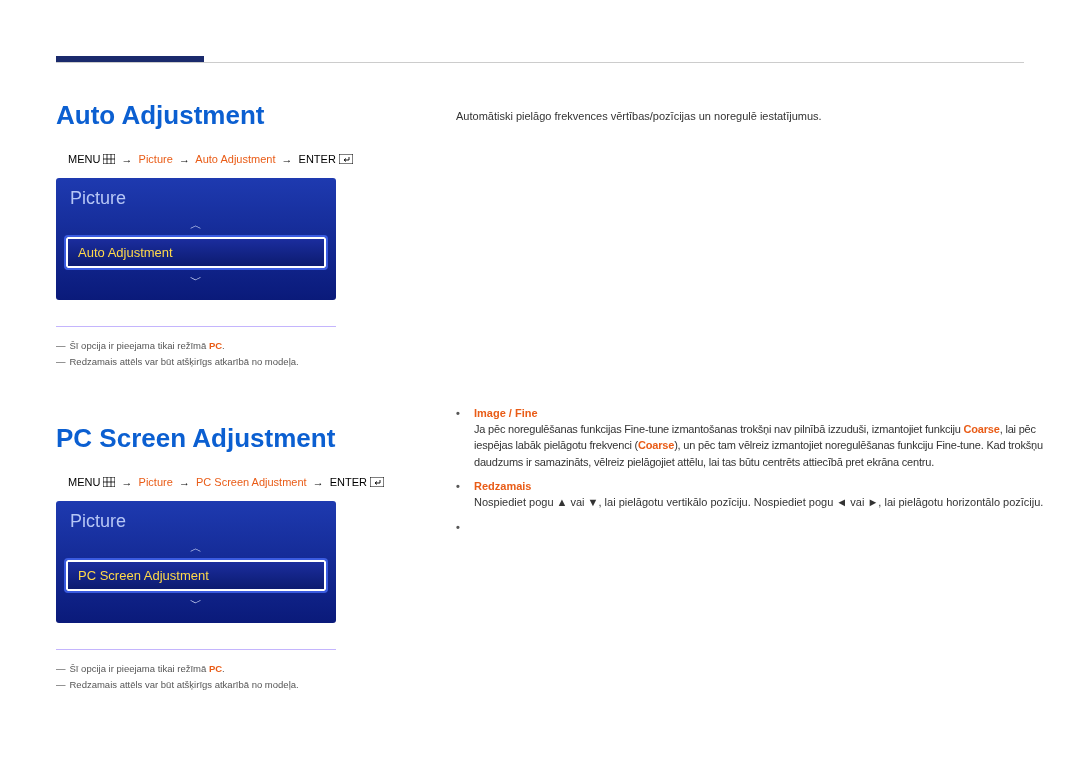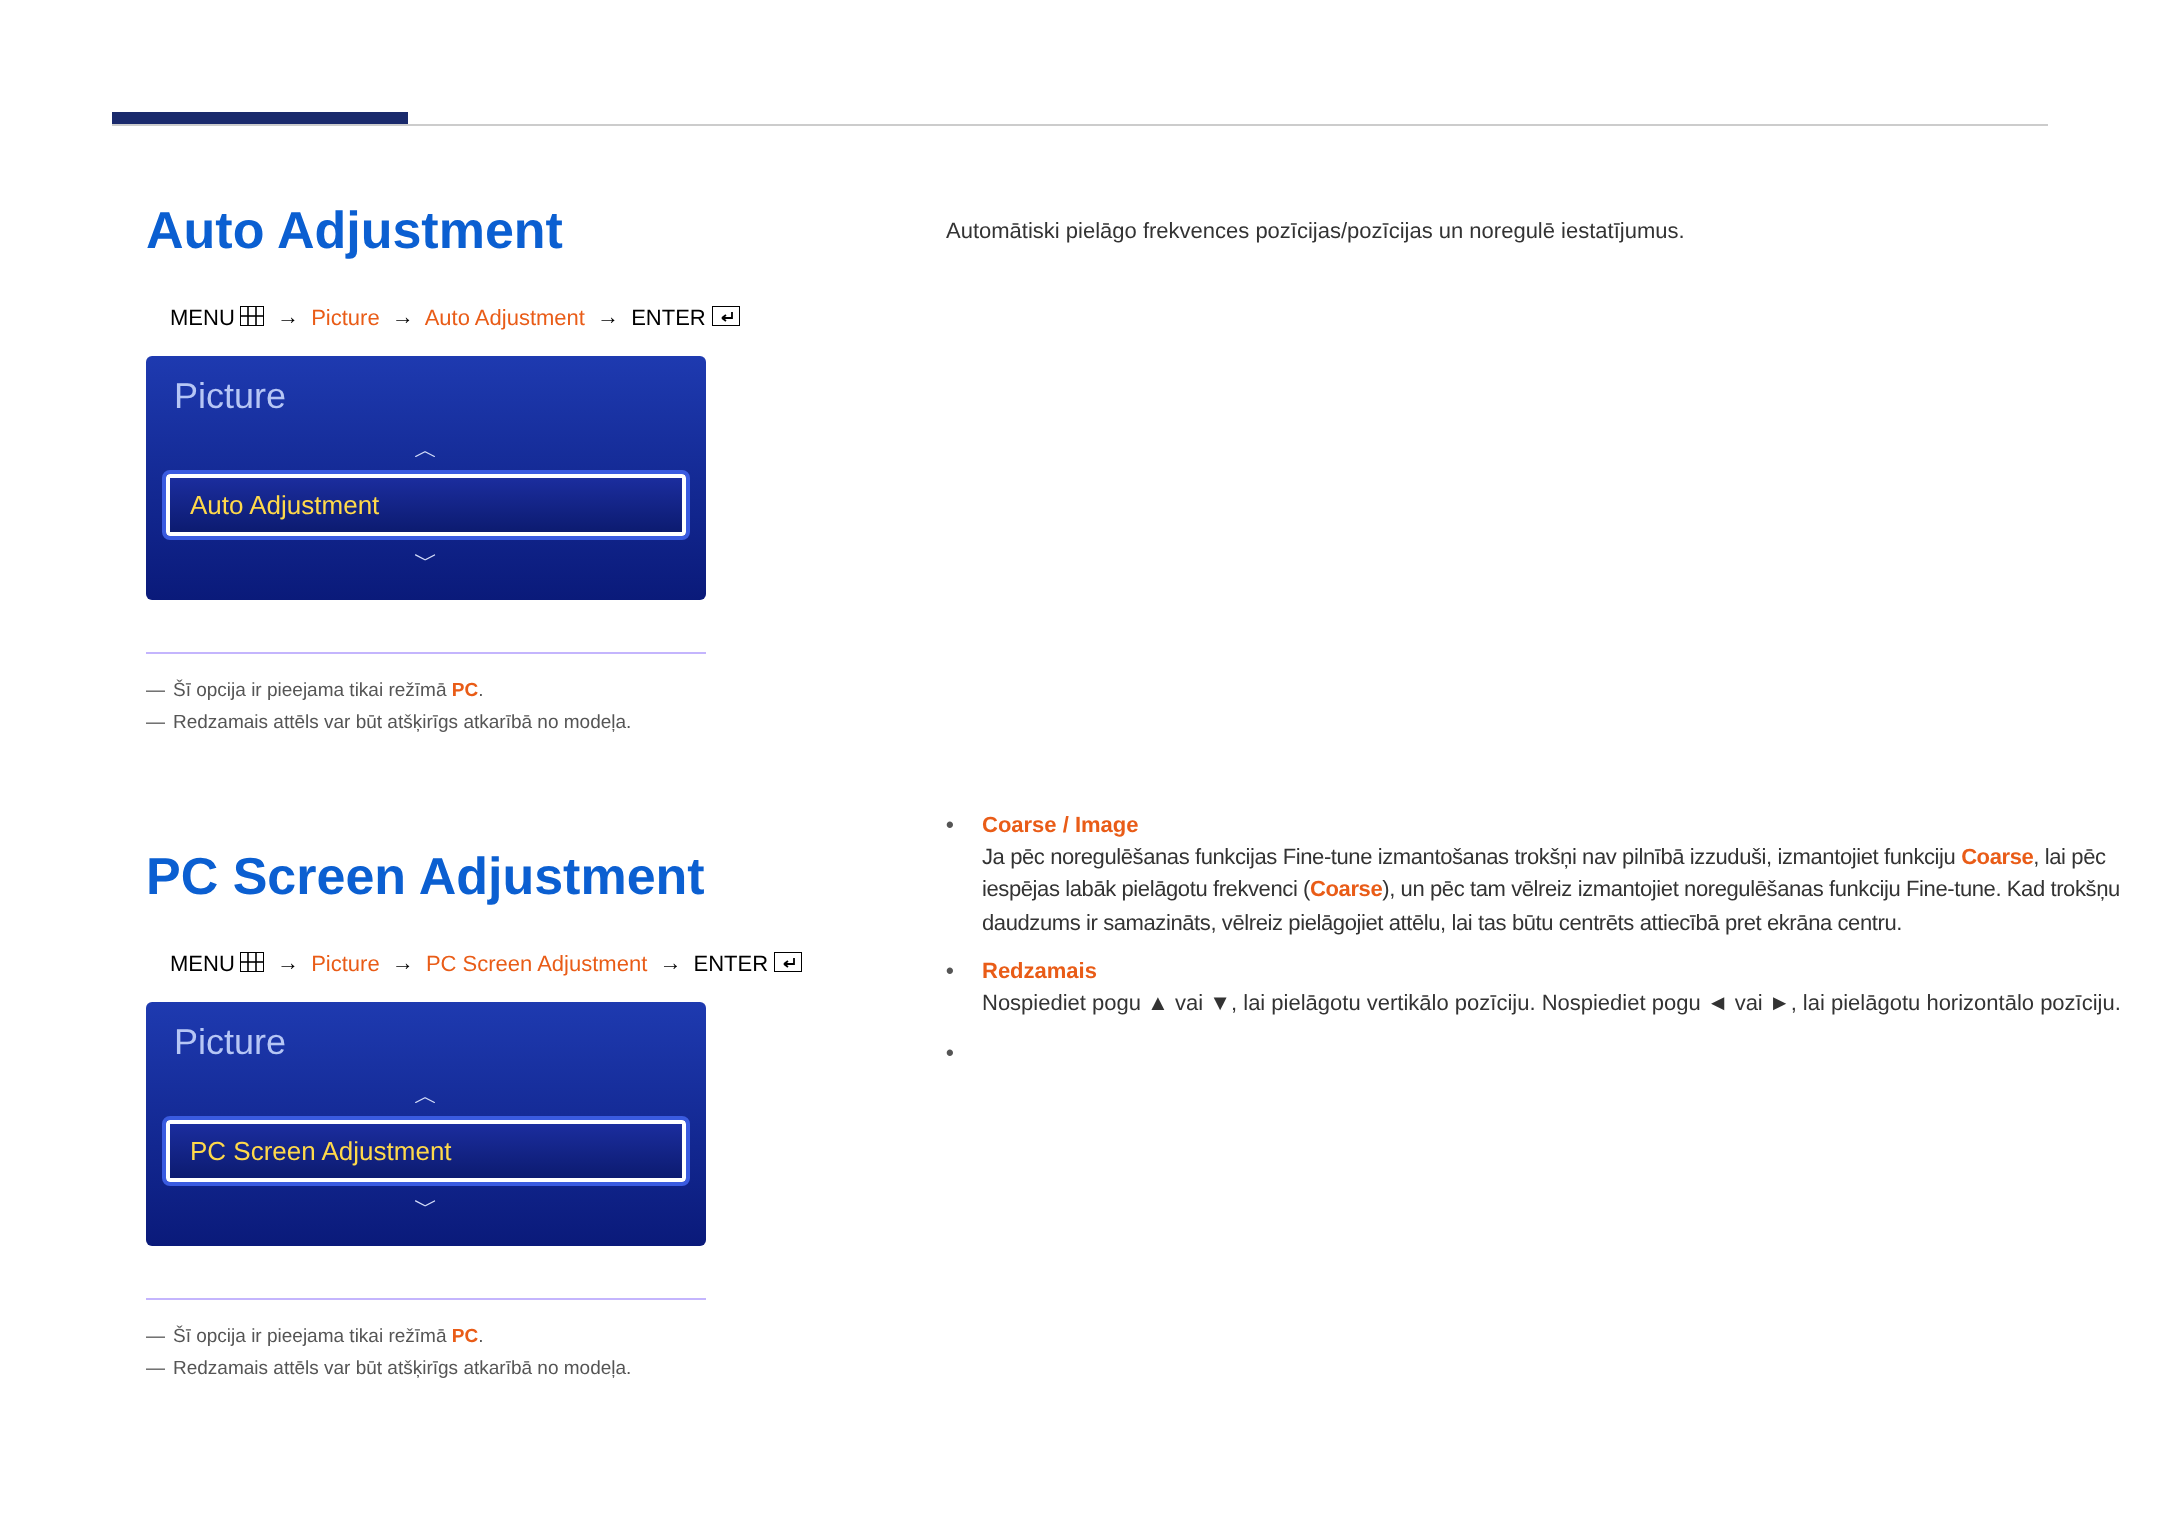--- a/index.html
+++ b/index.html
@@ -26,21 +26,20 @@
     left: 56px;
     right: 56px;
     height: 1px;
     background: #ccc;
   }
   .content {
     position: absolute;
     top: 100px;
     left: 56px;
     right: 67px;
-    margin-left: 17px;
   }
   .left-col {
     float: left;
     width: 340px;
   }
   .right-col {
     margin-left: 400px;
     width: 600px;
   }
   .heading {
@@ -207,30 +206,30 @@
         </div>
         <div class="note-line">
           <span class="dash">―</span><span>Redzamais attēls var būt atšķirīgs atkarībā no modeļa.</span>
         </div>
       </div>
     </div>
 
   </div>
 
   <div class="right-col">
-    <p class="auto-desc">Automātiski pielāgo frekvences pozīcijas/pozīcijas un noregulē iestatījumus.</p>
+    <p class="auto-desc">Automātiski pielāgo frekvences vērtības/pozīcijas un noregulē iestatījumus.</p>
 
     <div style="height:272px;"></div>
 
     <div class="bullet-list">
 
       <div class="bullet-row">
         <div class="bullet-dot">•</div>
         <div class="bullet-body">
-          <div class="bullet-title">Coarse / Image</div>
+          <div class="bullet-title">Image / Fine</div>
           <div class="bullet-text squish">
             <span>Ja pēc noregulēšanas funkcijas Fine-tune izmantošanas trokšņi nav pilnībā izzuduši, izmantojiet funkciju </span><span class="inline-orange">Coarse</span><span>, lai pēc iespējas labāk pielāgotu frekvenci (</span><span class="inline-orange">Coarse</span><span>), un pēc tam vēlreiz izmantojiet noregulēšanas funkciju Fine-tune. Kad trokšņu daudzums ir samazināts, vēlreiz pielāgojiet attēlu, lai tas būtu centrēts attiecībā pret ekrāna centru.</span>
           </div>
         </div>
       </div>
 
       <div class="bullet-row" style="margin-top:10px;">
         <div class="bullet-dot">•</div>
         <div class="bullet-body">
           <div class="bullet-title">Redzamais</div>

